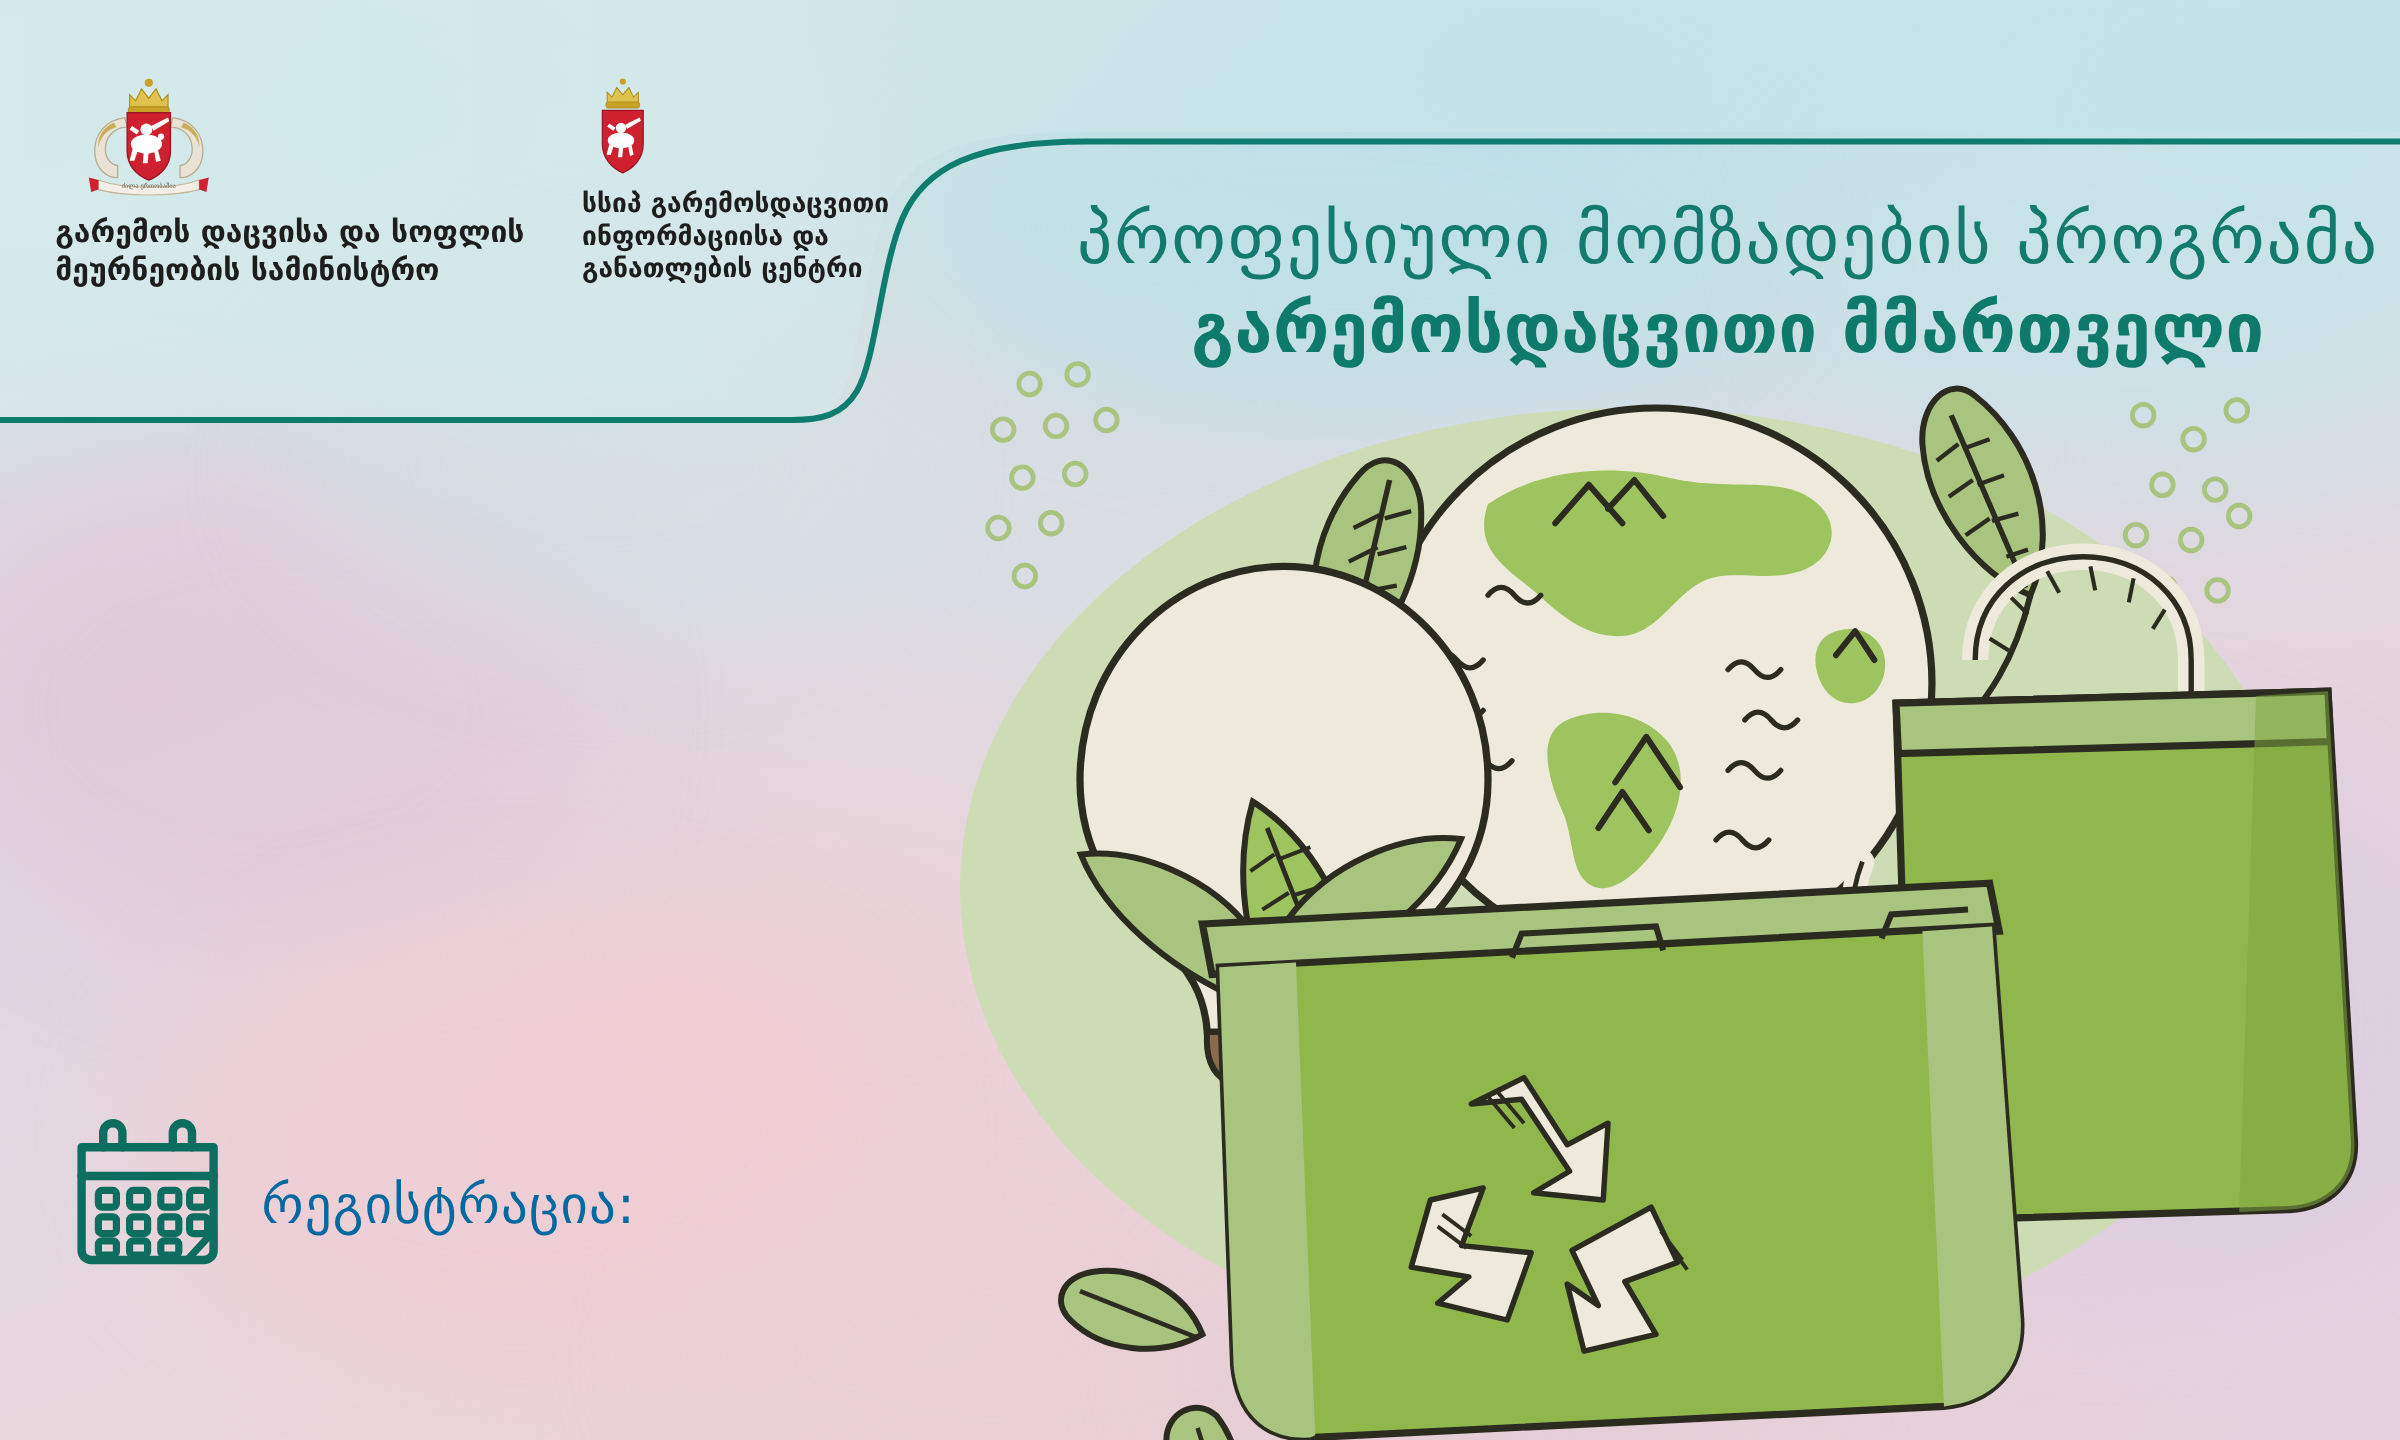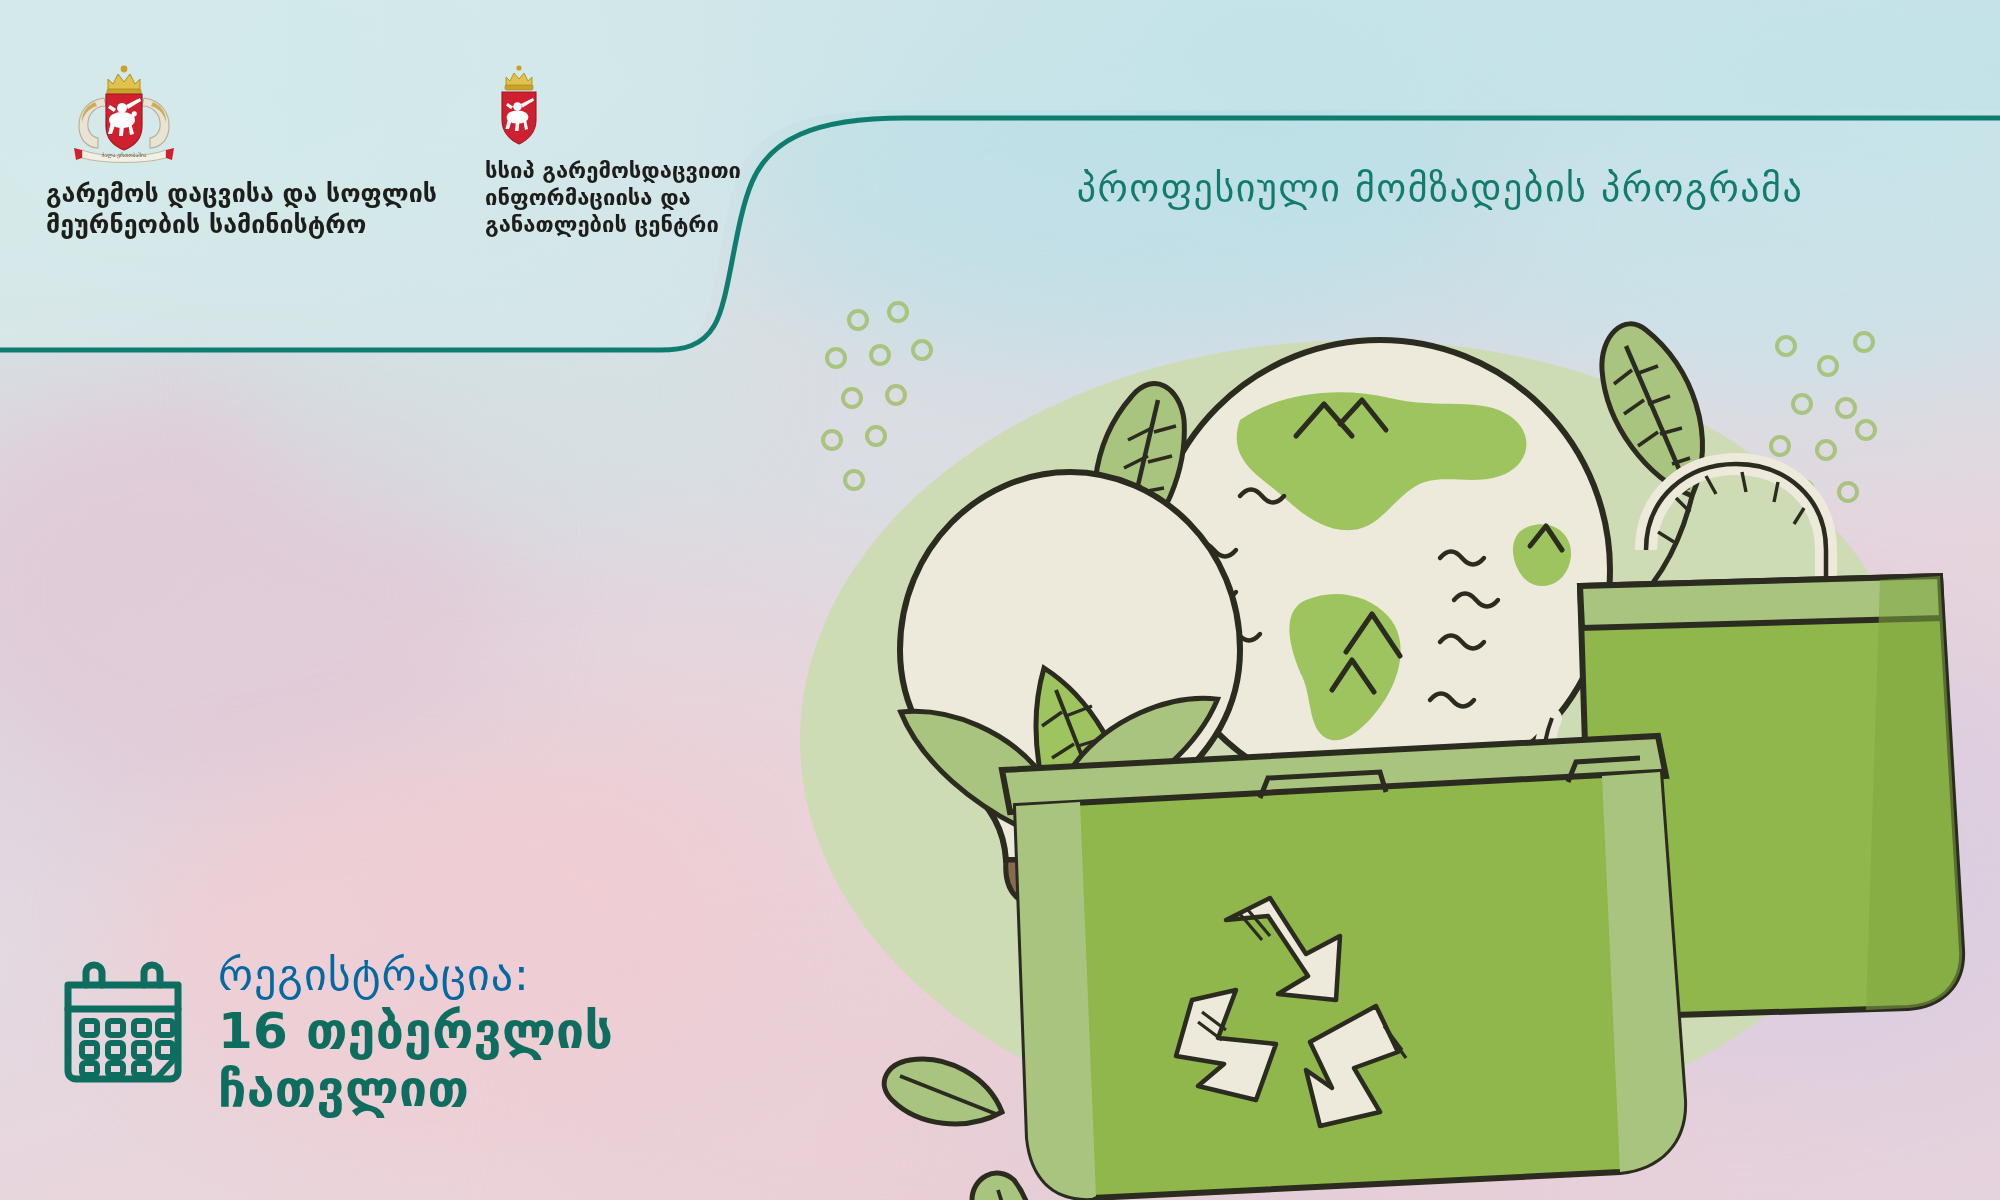--- a/index.html
+++ b/index.html
@@ -77,21 +77,21 @@
 
   
   .title-wrap {
     position: absolute;
     left: 880px; top: 168px;
     width: 1120px;
     text-align: center;
   }
   .title-line1 {
     font-family: "DejaVu Sans", "Liberation Sans", sans-serif;
-    font-size: 38px;
+    font-size: 58px;
     font-weight: 400;
     letter-spacing: 1.5px;
     color: #127b6e;
     line-height: 1.1;
     white-space: nowrap;
   }
   .title-line2 {
     font-family: "DejaVu Sans", "Liberation Sans", sans-serif;
     font-size: 57px;
     font-weight: bold;
@@ -238,20 +238,21 @@
         <path d="M102,90 L110,88 L108,100 L102,98 Z" fill="#cf2030"></path>
         <text x="60" y="97" font-size="5.4" text-anchor="middle" fill="#6b6048" font-family="'DejaVu Sans', sans-serif">ძალა ერთობაშია</text>
       </svg>
       <div class="logo-caption">გარემოს დაცვისა და სოფლის
 მეურნეობის სამინისტრო</div>
     </div>
   </div>
 
   <div class="title-wrap">
     <div class="title-line1">პროფესიული მომზადების პროგრამა</div>
+    <div class="title-line2">გარემოსდაცვითი მმართველი</div>
   </div>
 
   <svg class="illo" viewBox="0 0 1260 900">
 
     <ellipse cx="620" cy="440" rx="560" ry="400" fill="#cddcb5"></ellipse>
 
     <g fill="none" stroke="#a9c47e" stroke-width="4">
       <circle cx="118" cy="20" r="9"></circle>
         <circle cx="158" cy="12" r="9"></circle>
       <circle cx="96" cy="58" r="9"></circle>
@@ -481,18 +482,16 @@
         <rect x="76" y="84" width="15" height="14" rx="3"></rect>
         <rect x="100" y="84" width="15" height="14" rx="3"></rect>
         <rect x="24" y="104" width="15" height="12" rx="3"></rect>
         <rect x="50" y="104" width="15" height="12" rx="3"></rect>
         <rect x="76" y="104" width="15" height="12" rx="3"></rect>
       </g>
       <path d="M120,96 L98,120 L112,120 C116,120 120,117 120,112 Z" fill="none" stroke="#0d6e5f" stroke-width="6" stroke-linejoin="round"></path>
     </svg>
     <div class="reg-text">
       <div class="reg-label">რეგისტრაცია:</div>
-      <div class="reg-date">16 თებერვლის
-ჩათვლით</div>
     </div>
   </div>
 
 </div>
 
 </body></html>

